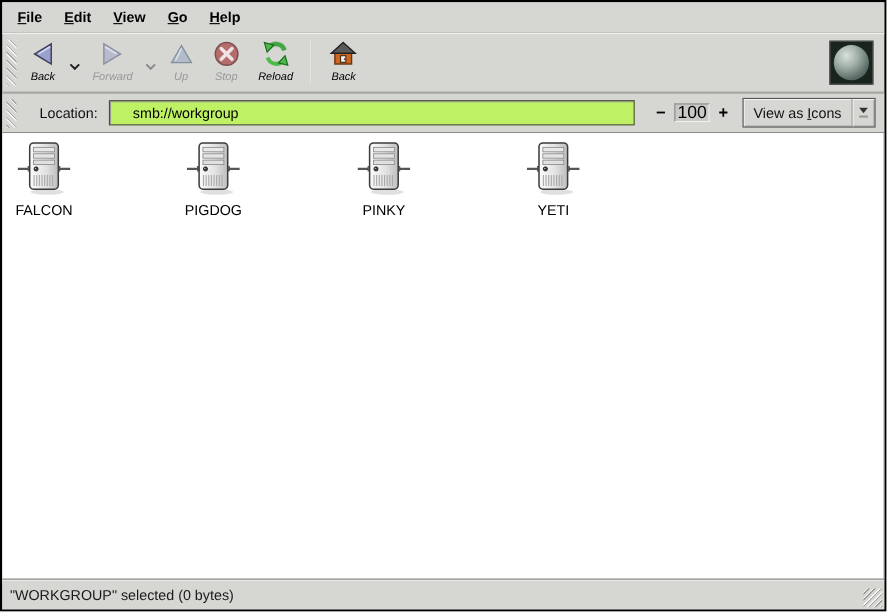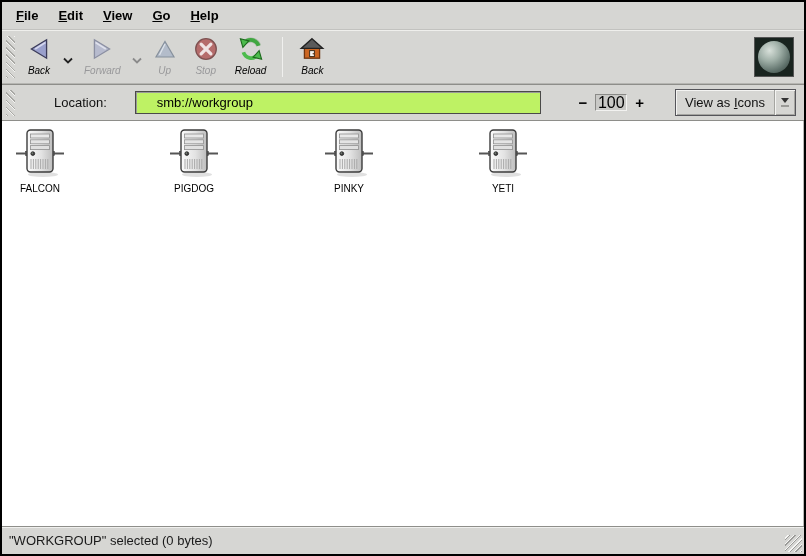--- a/index.html
+++ b/index.html
@@ -67,21 +67,21 @@
     background:radial-gradient(circle at 36% 30%, #d8e0da 0%, #9fafa7 35%, #5c6e68 70%, #333f3b 100%);
   }
 
   
   .locationbar {
     height:37px; flex:0 0 37px;
     display:flex; align-items:center;
     border-top:1px solid #8e8e8a;
     border-bottom:1px solid #8e8e8a;
     background:#d6d6d3;
-    padding:0 8px 0 2px; gap:24px;
+    padding:0 8px 0 2px; gap:6px;
   }
   .locationbar .grip { height:26px; }
   .loc-label { margin-left:12px; margin-right:4px; white-space:nowrap; }
   .loc-input {
     flex:1; height:23px;
     border:1px solid #4a4a48;
     box-shadow:inset 1px 1px 0 #9a9a98;
     background:#bef264; padding:0 21px;
     font-family:"Liberation Sans","DejaVu Sans",sans-serif;
     font-size:13px; color:#000; outline:none;
@@ -113,21 +113,21 @@
 
   
   .content {
     flex:1; background:#fff; position:relative;
     border-right:1px solid #b9b9b6;
   }
   .icon-item {
     position:absolute; top:8px; width:76px;
     display:flex; flex-direction:column; align-items:center;
   }
-  .icon-item .ilabel { margin-top:4px; font-size:10px; color:#000; white-space:nowrap; }
+  .icon-item .ilabel { margin-top:4px; font-size:13px; color:#000; white-space:nowrap; }
 
   
   .statusbar {
     height:28px; flex:0 0 28px;
     border-top:1px solid #8e8e8a;
     box-shadow:inset 0 1px 0 #f0f0ee;
     display:flex; align-items:center;
     padding-left:7px; position:relative;
     background:#d6d6d3;
     font-size:13px; color:#1a1a1a;

